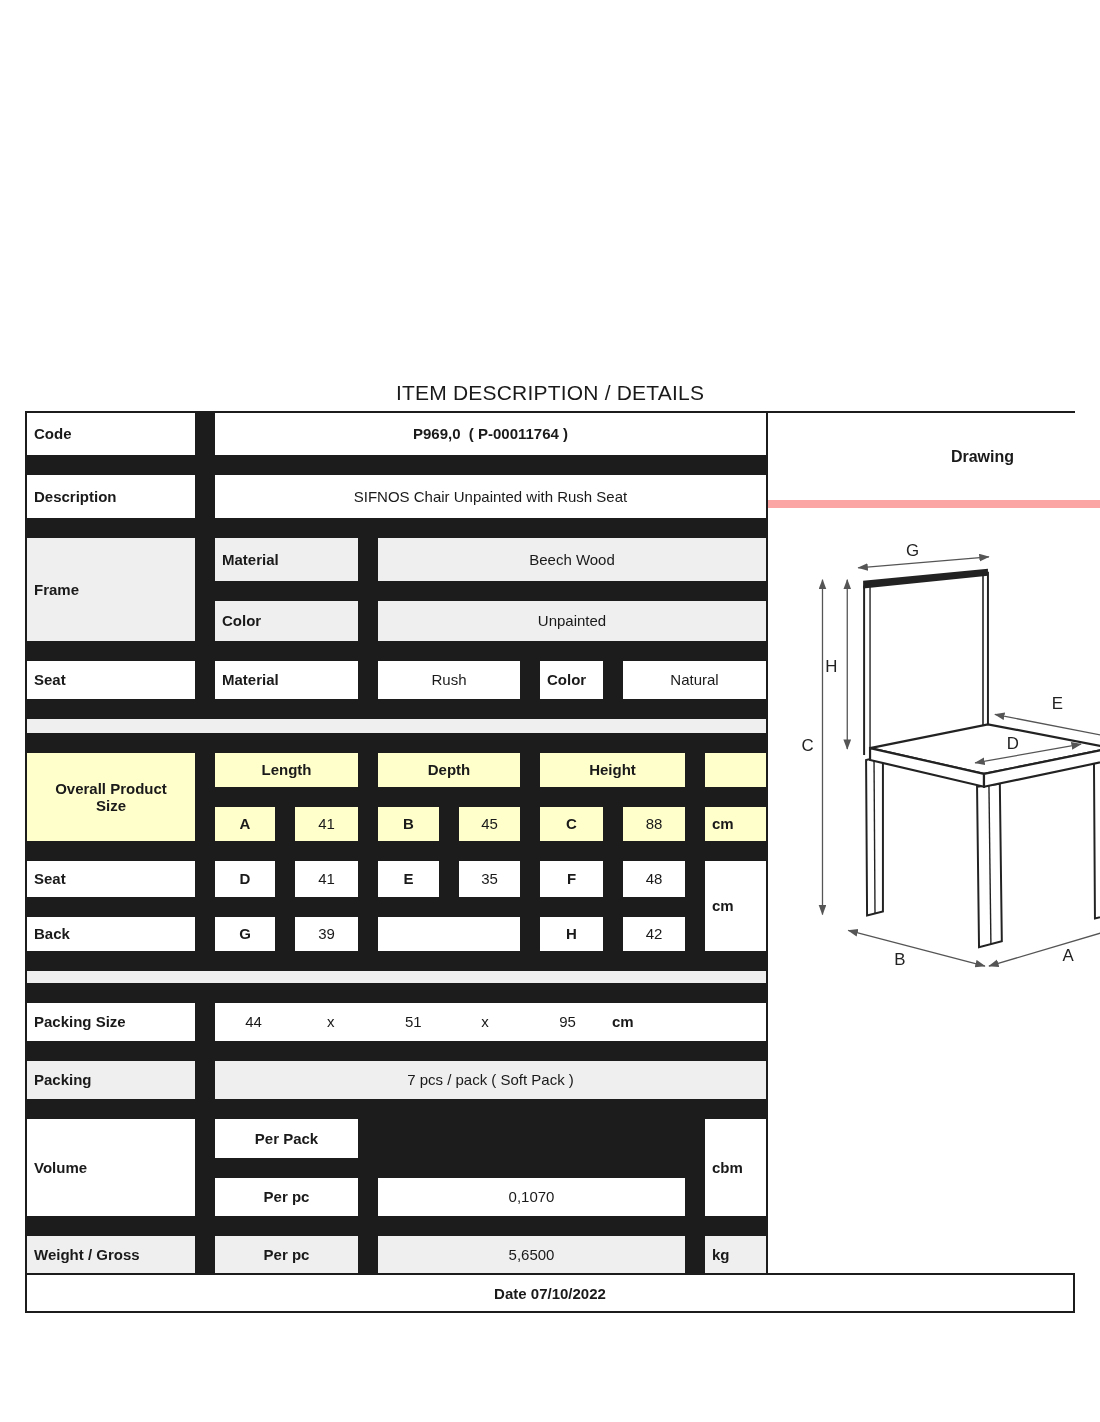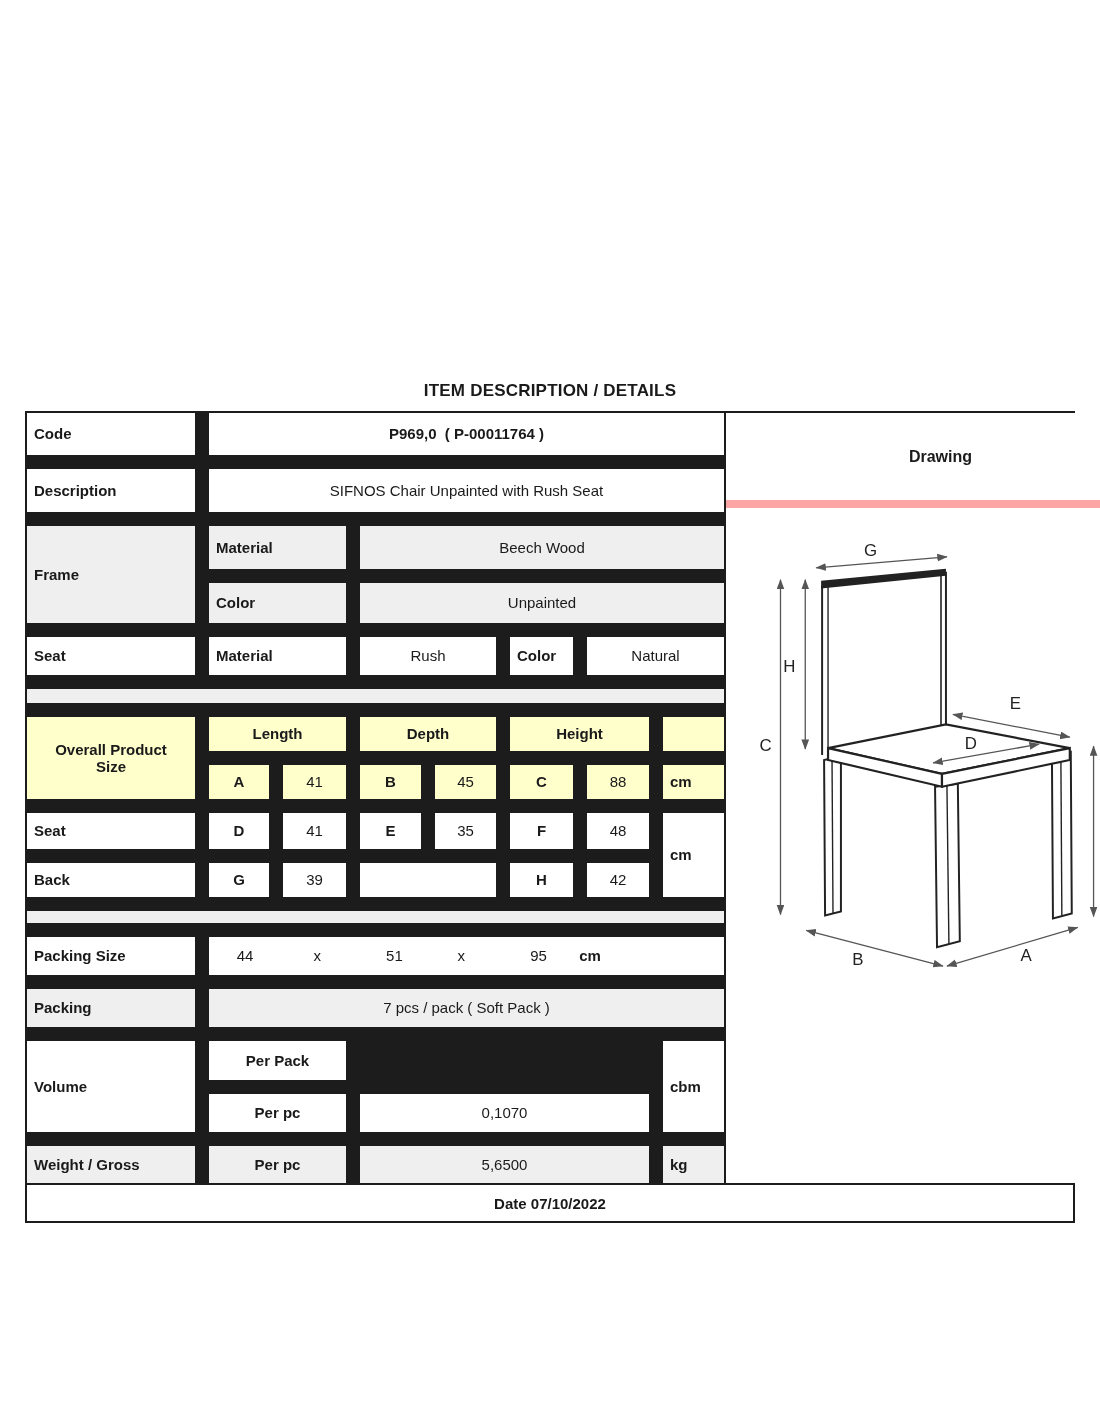--- a/index.html
+++ b/index.html
@@ -1,22 +1,22 @@
 <!DOCTYPE html>
 <html><head>
 <meta charset="utf-8">
 <style>
   html,body{margin:0;padding:0;background:#ffffff;}
   .page{position:relative;width:1100px;height:1422px;background:#ffffff;
         font-family:"Liberation Sans", sans-serif;color:#1a1a1a;overflow:hidden;}
   .title{position:absolute;left:0;top:381px;width:1100px;text-align:center;
-         font-size:17px;font-weight:bold;letter-spacing:.2px;}
+         font-size:21px;font-weight:normal;letter-spacing:.2px;}
   .sheet{position:absolute;left:25px;top:411px;width:1046px;border:2px solid #1c1c1c;background:#fff;}
   .topflex{display:flex;}
-  .lgrid{flex:0 0 613px;display:grid;background:#1c1c1c;gap:14px;
+  .lgrid{flex:0 0 613px;display:grid;background:#1c1c1c;gap:20px;
          grid-template-columns:168px 60px 63px 61px 61px 63px 62px 61px;
          grid-template-rows:42px 43px 43px 40px 38px 14px 34px 34px 36px 34px 12px 38px 38px 39px 38px 37px;}
   .c{background:#fff;display:flex;align-items:center;justify-content:center;
      font-size:15px;line-height:1.15;text-align:center;}
   .c.lft{justify-content:flex-start;padding-left:7px;text-align:left;}
   .c.b{font-weight:bold;}
   .gray{background:#efefef;}
   .yel{background:#ffffcc;}
   .pre{white-space:pre;}
   .wrapnarrow{max-width:125px;margin:0 auto;}

